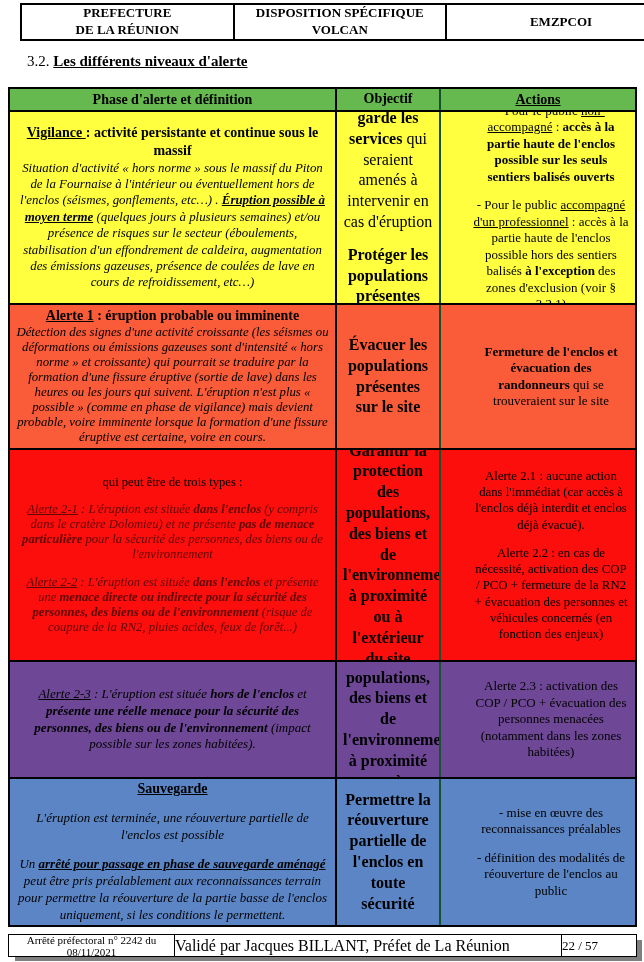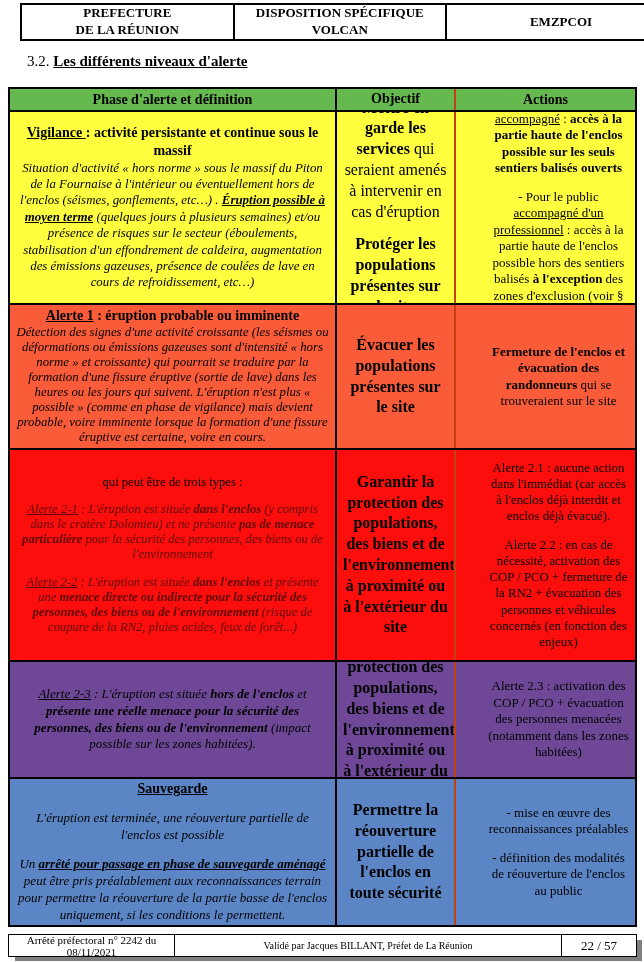--- a/index.html
+++ b/index.html
@@ -35,21 +35,21 @@
     position: absolute; left: 8px; top: 87px; width: 629px;
     border: 2px solid #000;
   }
   .t-row { display: flex; border-bottom: 2px solid #000; }
   .t-row:last-child { border-bottom: none; }
   .t-cell {
     overflow: hidden; display: flex; flex-direction: column;
     justify-content: center; text-align: center; padding: 2px 6px;
   }
   .c1 { width: 327px; border-right: 2px solid #000; }
-  .c2 { width: 119px; border-right: 2px solid #c2410c; }
+  .c2 { width: 104px; border-right: 2px solid #14532d; }
   .c3 { flex: 1; }
 
   .row-head   { height: 23px; }
   .row-head .t-cell { font-weight: 700; font-size: 14px; padding: 0 2px; justify-content: center; }
   .row-vigilance  { height: 193px; }
   .row-alerte1    { height: 145px; }
   .row-alerte2    { height: 212px; }
   .row-alerte23   { height: 117px; }
   .row-sauvegarde { height: 146px; }
 
@@ -61,31 +61,31 @@
   .c2 { font-size: 16px; line-height: 1.3; }
   .c3 { font-size: 13px; line-height: 1.27; padding-left: 32px; }
   .row-alerte2 .c3 { font-size: 12.8px; }
 
   .para { margin: 0; }
   .para.gap { margin-top: 12px; }
   .para.h { font-size: 14px; }
   .fb { font-weight: 700; }
   .fi { font-style: italic; }
   .fu { text-decoration: underline; }
-  .col-underline { }
+  .col-underline { text-decoration: underline; }
 
   
   .footer-table {
     position: absolute; left: 8px; top: 934px; width: 629px; height: 23px;
     display: flex; border: 1.5px solid #000; background: #fff;
     box-shadow: 6px 5px 0 -1px #7f7f7f;
   }
-  .f-cell { display: flex; align-items: center; justify-content: center; text-align: center; }
+  .f-cell { display: flex; align-items: center; justify-content: flex-start; text-align: center; }
   .f1 { width: 166px; border-right: 1.5px solid #000; font-size: 11px; }
-  .f2 { flex: 1; border-right: 1.5px solid #000; font-size: 10px; }
+  .f2 { flex: 1; border-right: 1.5px solid #000; font-size: 16px; }
   .f3 { width: 74px; font-size: 13px; }
 </style>
 </head>
 <body>
 
 <div class="hdr-table">
   <div class="hdr-cell h1">
     <span>PREFECTURE</span>
     <span>DE LA RÉUNION</span>
   </div>

